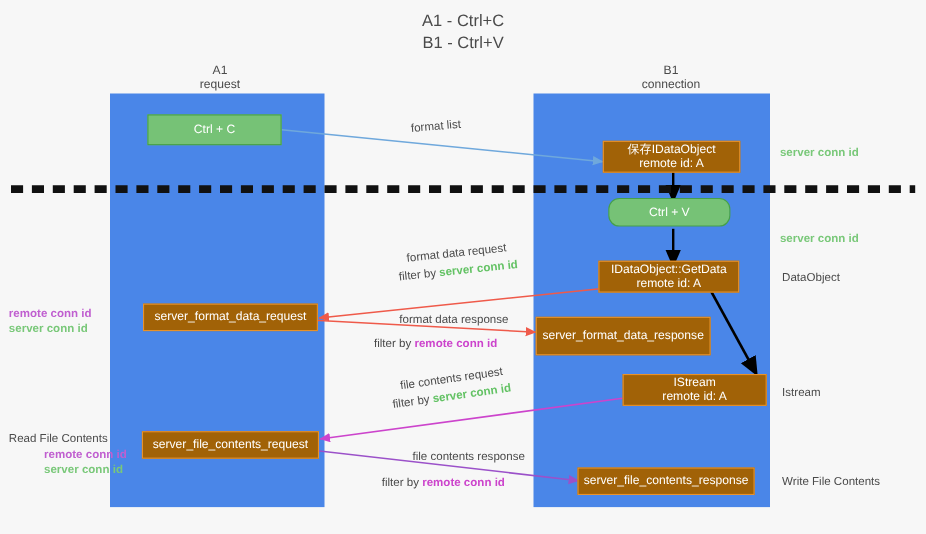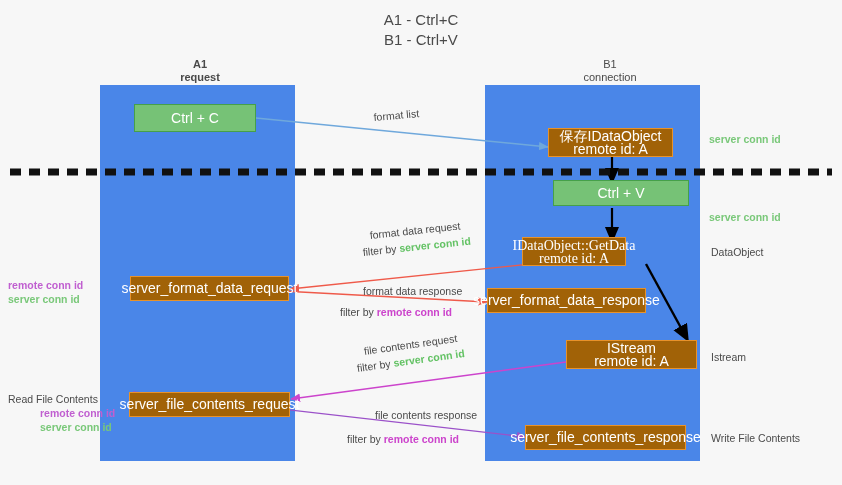--- a/index.html
+++ b/index.html
@@ -27,21 +27,21 @@
   .lane-head .l2{display:block;}
 
   
   .lane{position:absolute;background:#4a86e8;}
 
   
   .box{
     position:absolute;box-sizing:border-box;
     display:flex;align-items:center;justify-content:center;
     flex-direction:column;
-    color:#ffffff;font-size:14px;line-height:13px;text-align:center;
+    color:#ffffff;font-size:11px;line-height:13px;text-align:center;
   }
   .box.green{background:#76c276;border:1px solid #46a049;}
   .box.orange{background:#a16207;border:1px solid #e8922a;}
   .box .sub{display:block;}
 
   
   svg.overlay{position:absolute;left:0;top:0;width:842px;height:485px;overflow:visible;}
 
   
   .lbl{
@@ -66,21 +66,21 @@
 </head>
 <body>
 
 <div class="stage">
 
   <div class="title">
     <div>A1 - Ctrl+C</div>
     <div>B1 - Ctrl+V</div>
   </div>
 
-  <div class="lane-head" style="left:120px;top:58px;width:160px;font-weight:bold;">
+  <div class="lane-head" style="left:120px;top:58px;width:160px;">
     <span class="l1">A1</span>
     <span class="l2">request</span>
   </div>
   <div class="lane-head" style="left:530px;top:58px;width:160px;">
     <span class="l1">B1</span>
     <span class="l2">connection</span>
   </div>
 
   <div class="lane" style="left:100px;top:85px;width:195px;height:376px;"></div>
   <div class="lane" style="left:485px;top:85px;width:215px;height:376px;"></div>
@@ -127,39 +127,39 @@
 
   <div class="box green" style="left:134px;top:104px;width:122px;height:28px;">
     <span>Ctrl + C</span>
   </div>
 
   <div class="box orange" style="left:548px;top:128px;width:125px;height:29px;">
     <span>保存IDataObject</span>
     <span class="sub">remote id: A</span>
   </div>
 
-  <div class="box green" style="left:553px;top:180px;width:136px;height:26px;">
+  <div class="box green" style="left:553px;top:180px;width:111px;height:26px;border-radius:10px;">
     <span>Ctrl + V</span>
   </div>
 
-  <div class="box orange" style="left:522px;top:237px;width:104px;height:29px;font-family:Liberation Serif, serif;">
+  <div class="box orange" style="left:544px;top:237px;width:128px;height:29px;">
     <span>IDataObject::GetData</span>
     <span class="sub">remote id: A</span>
   </div>
 
   <div class="box orange" style="left:566px;top:340px;width:131px;height:29px;">
     <span>IStream</span>
     <span class="sub">remote id: A</span>
   </div>
 
   <div class="box orange" style="left:130px;top:276px;width:159px;height:25px;">
     <span>server_format_data_request</span>
   </div>
 
-  <div class="box orange" style="left:487px;top:288px;width:159px;height:25px;">
+  <div class="box orange" style="left:487px;top:288px;width:159px;height:35px;">
     <span>server_format_data_response</span>
   </div>
 
   <div class="box orange" style="left:525px;top:425px;width:161px;height:25px;">
     <span>server_file_contents_response</span>
   </div>
 
   <div class="box orange" style="left:129px;top:392px;width:161px;height:25px;">
     <span>server_file_contents_request</span>
   </div>

